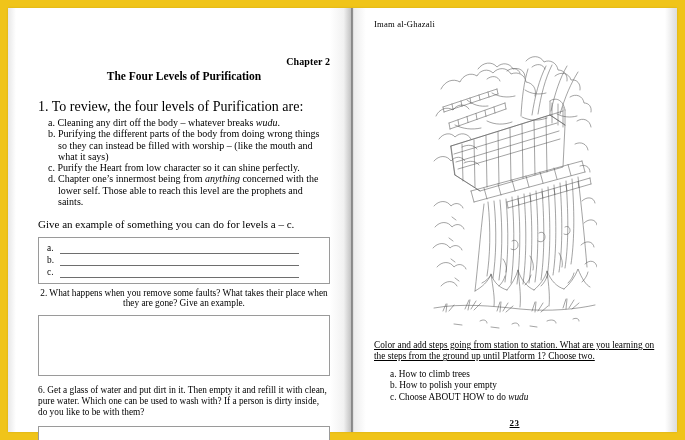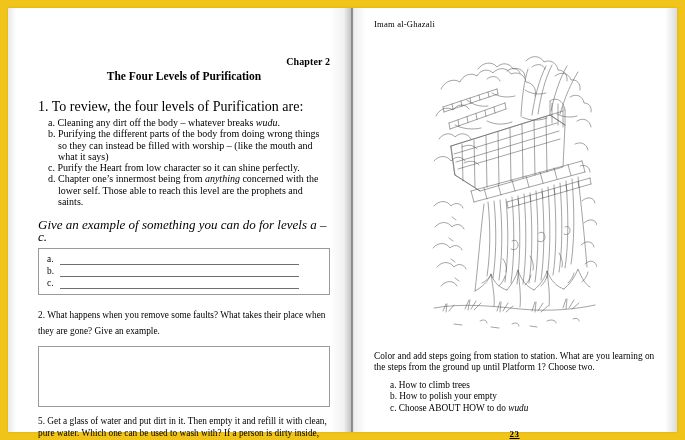--- a/index.html
+++ b/index.html
@@ -67,34 +67,34 @@
     line-height:14px;
     font-family:Liberation Serif, serif;
   }
   .q-line{font-size:14px;line-height:11.5px;margin-top:18px;}
   .sublist{margin:5px 0 0 0;padding:0;list-style:none;}
   .sublist li{
     font-size:10px;line-height:11.3px;
     padding-left:20px;text-indent:-10px;margin-bottom:0;
   }
   .sublist li i{font-style:italic;}
-  .prompt{font-size:13px;line-height:11.5px;margin-top:12px;font-style:italic;}
+  .prompt{font-size:11px;line-height:11.5px;margin-top:12px;}
 
   .answer-box{
     border:1px solid #9a9a9a;
     margin-top:6px;
     padding:4px 8px 5px 8px;
     background:#fff;
     box-sizing:border-box;
   }
   .ans-row{display:flex;align-items:flex-end;font-size:9.3px;line-height:12px;}
   .ans-lbl{width:13px;flex:0 0 13px;}
   .ans-rule{flex:1;border-bottom:1px solid #6e6e6e;height:9px;margin-right:22px;}
 
-  .q2{font-size:9.3px;line-height:16px;margin-top:12px;}
+  .q2{font-size:9.3px;line-height:10px;margin-top:4px;text-align:center;}
   .big-box{
     border:1px solid #9a9a9a;background:#fff;
     margin-top:7px;height:61px;box-sizing:border-box;
   }
   .q3{font-size:9.3px;line-height:11.3px;margin-top:9px;}
   .big-box2{
     border:1px solid #9a9a9a;background:#fff;
     margin-top:7px;height:54px;box-sizing:border-box;
   }
 
@@ -103,21 +103,21 @@
   .running-head{
     text-align:left;font-size:8.6px;margin-top:11px;letter-spacing:.2px;
   }
   .illus-wrap{
     margin:12px auto 0 auto;
     width:165px;height:293px;
     position:relative;
     overflow:hidden;
   }
   .illus-wrap svg{display:block;width:100%;height:100%;}
-  .rp-text{font-size:9.3px;line-height:11.4px;margin-top:17px;}
+  .rp-text{font-size:9.3px;line-height:11.4px;margin-top:6px;text-decoration:underline;}
   .rp-list{margin:6px 0 0 0;padding:0;list-style:none;}
   .rp-list li{font-size:9.3px;line-height:11.6px;padding-left:16px;}
   .rp-list li i{font-style:italic;}
   .folio-r{
     text-align:center;font-size:9px;font-weight:bold;
     margin-top:14px;letter-spacing:.5px;text-decoration:underline;
   }
 </style>
 </head>
 <body>
@@ -165,21 +165,21 @@
           </div>
           <div class="ans-row">
             <span class="ans-lbl">c.</span>
             <span class="ans-rule"></span>
           </div>
         </div>
 
         <div class="q2">2. What happens when you remove some faults? What takes their place when they are gone? Give an example.</div>
         <div class="big-box"></div>
 
-        <div class="q3">5. Get a glass of water and put dirt in it. Then empty it and refill it with clean, pure water. Which one can be used to wash with? If a person is dirty inside, do you like to be with them?</div>
+        <div class="q3">6. Get a glass of water and put dirt in it. Then empty it and refill it with clean, pure water. Which one can be used to wash with? If a person is dirty inside, do you like to be with them?</div>
         <div class="big-box2"></div>
 
       </div>
     </div>
 
     <div class="page page-right">
       <div class="rp-inner">
 
         <div class="running-head">Imam al-Ghazali</div>
 

